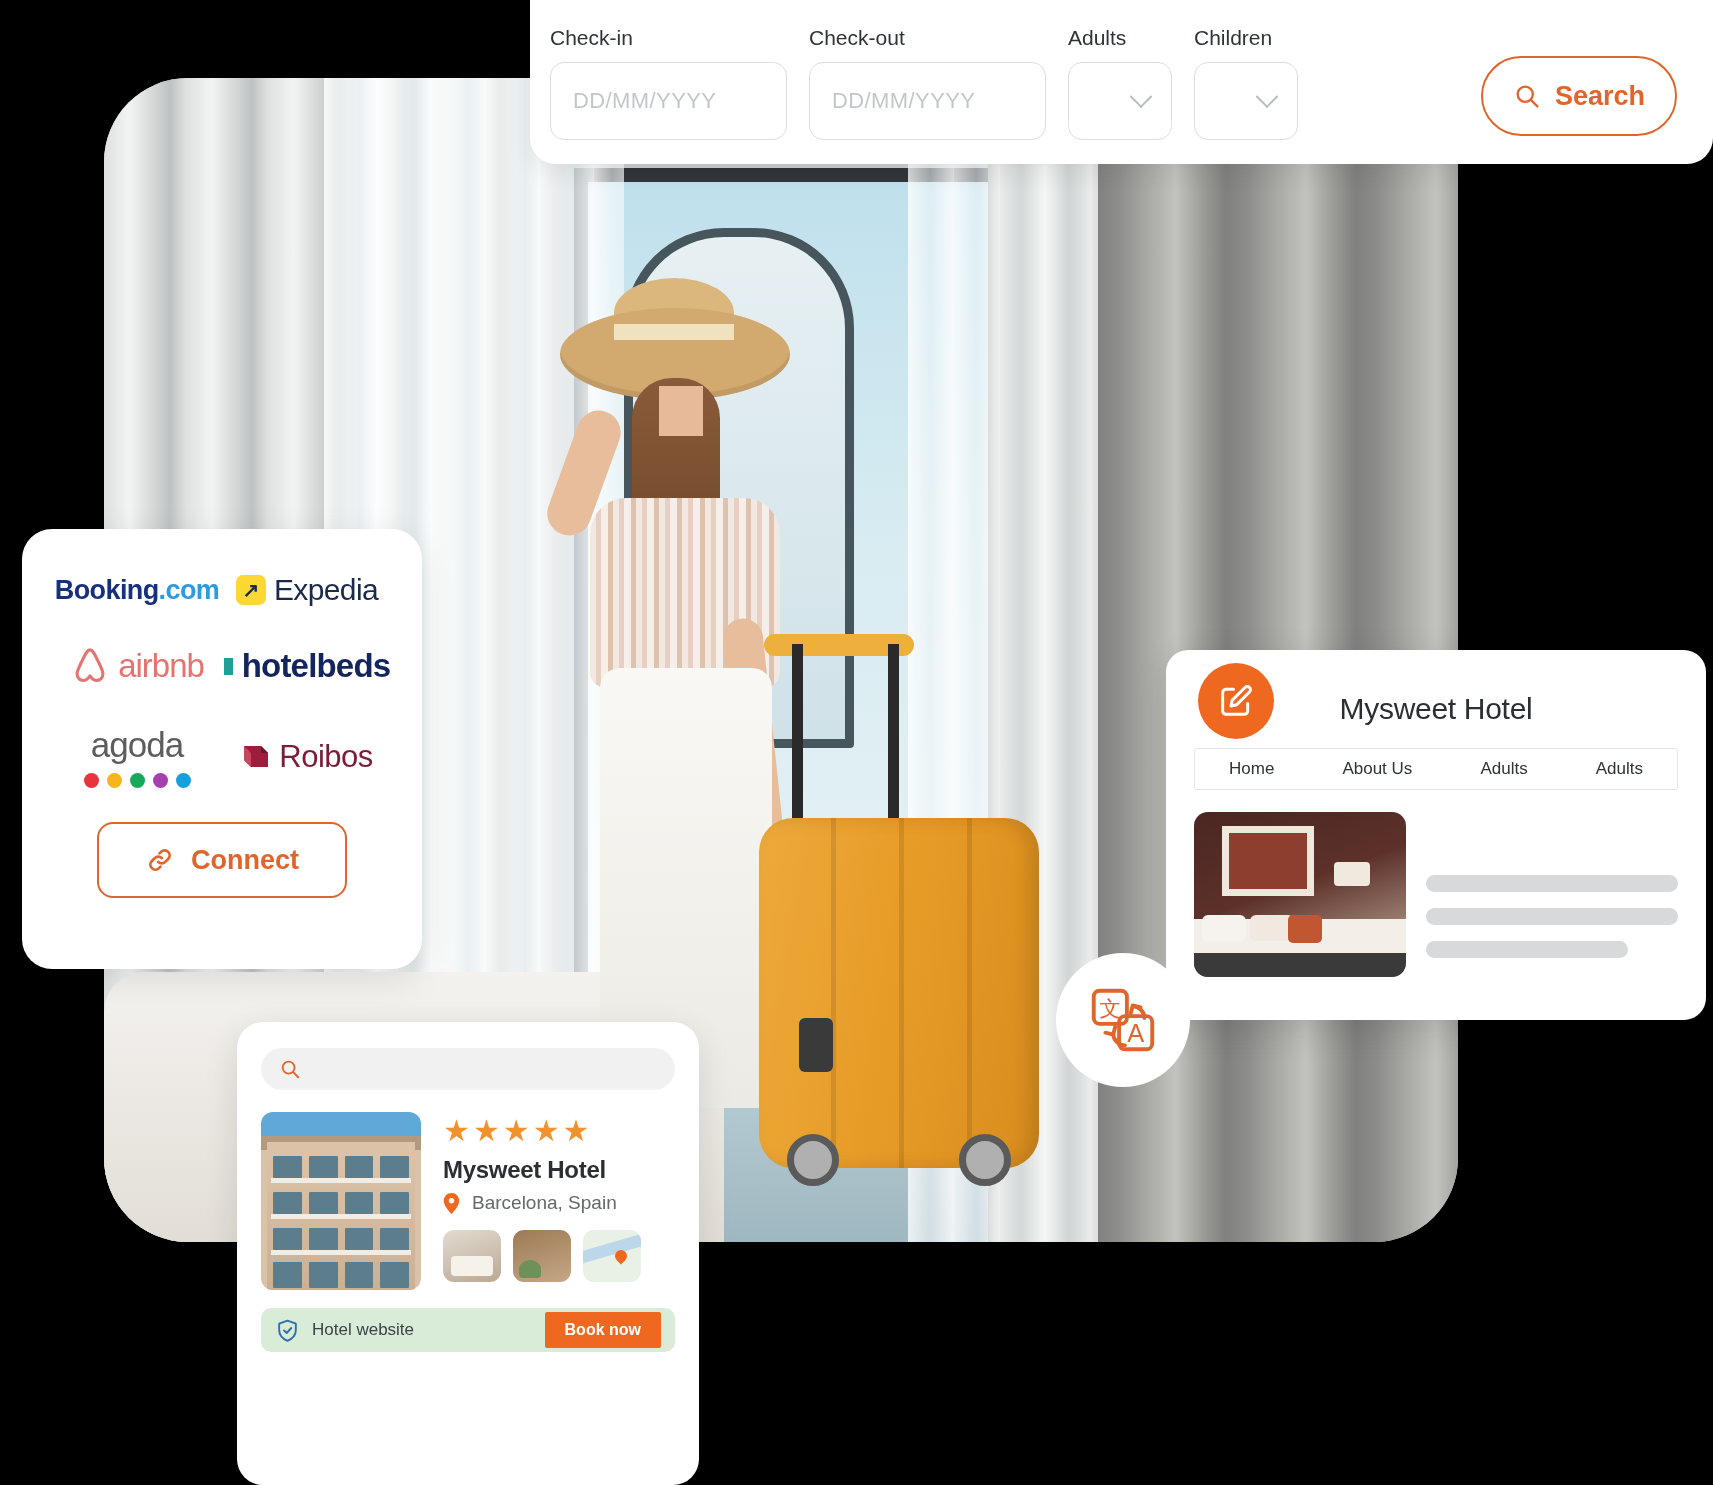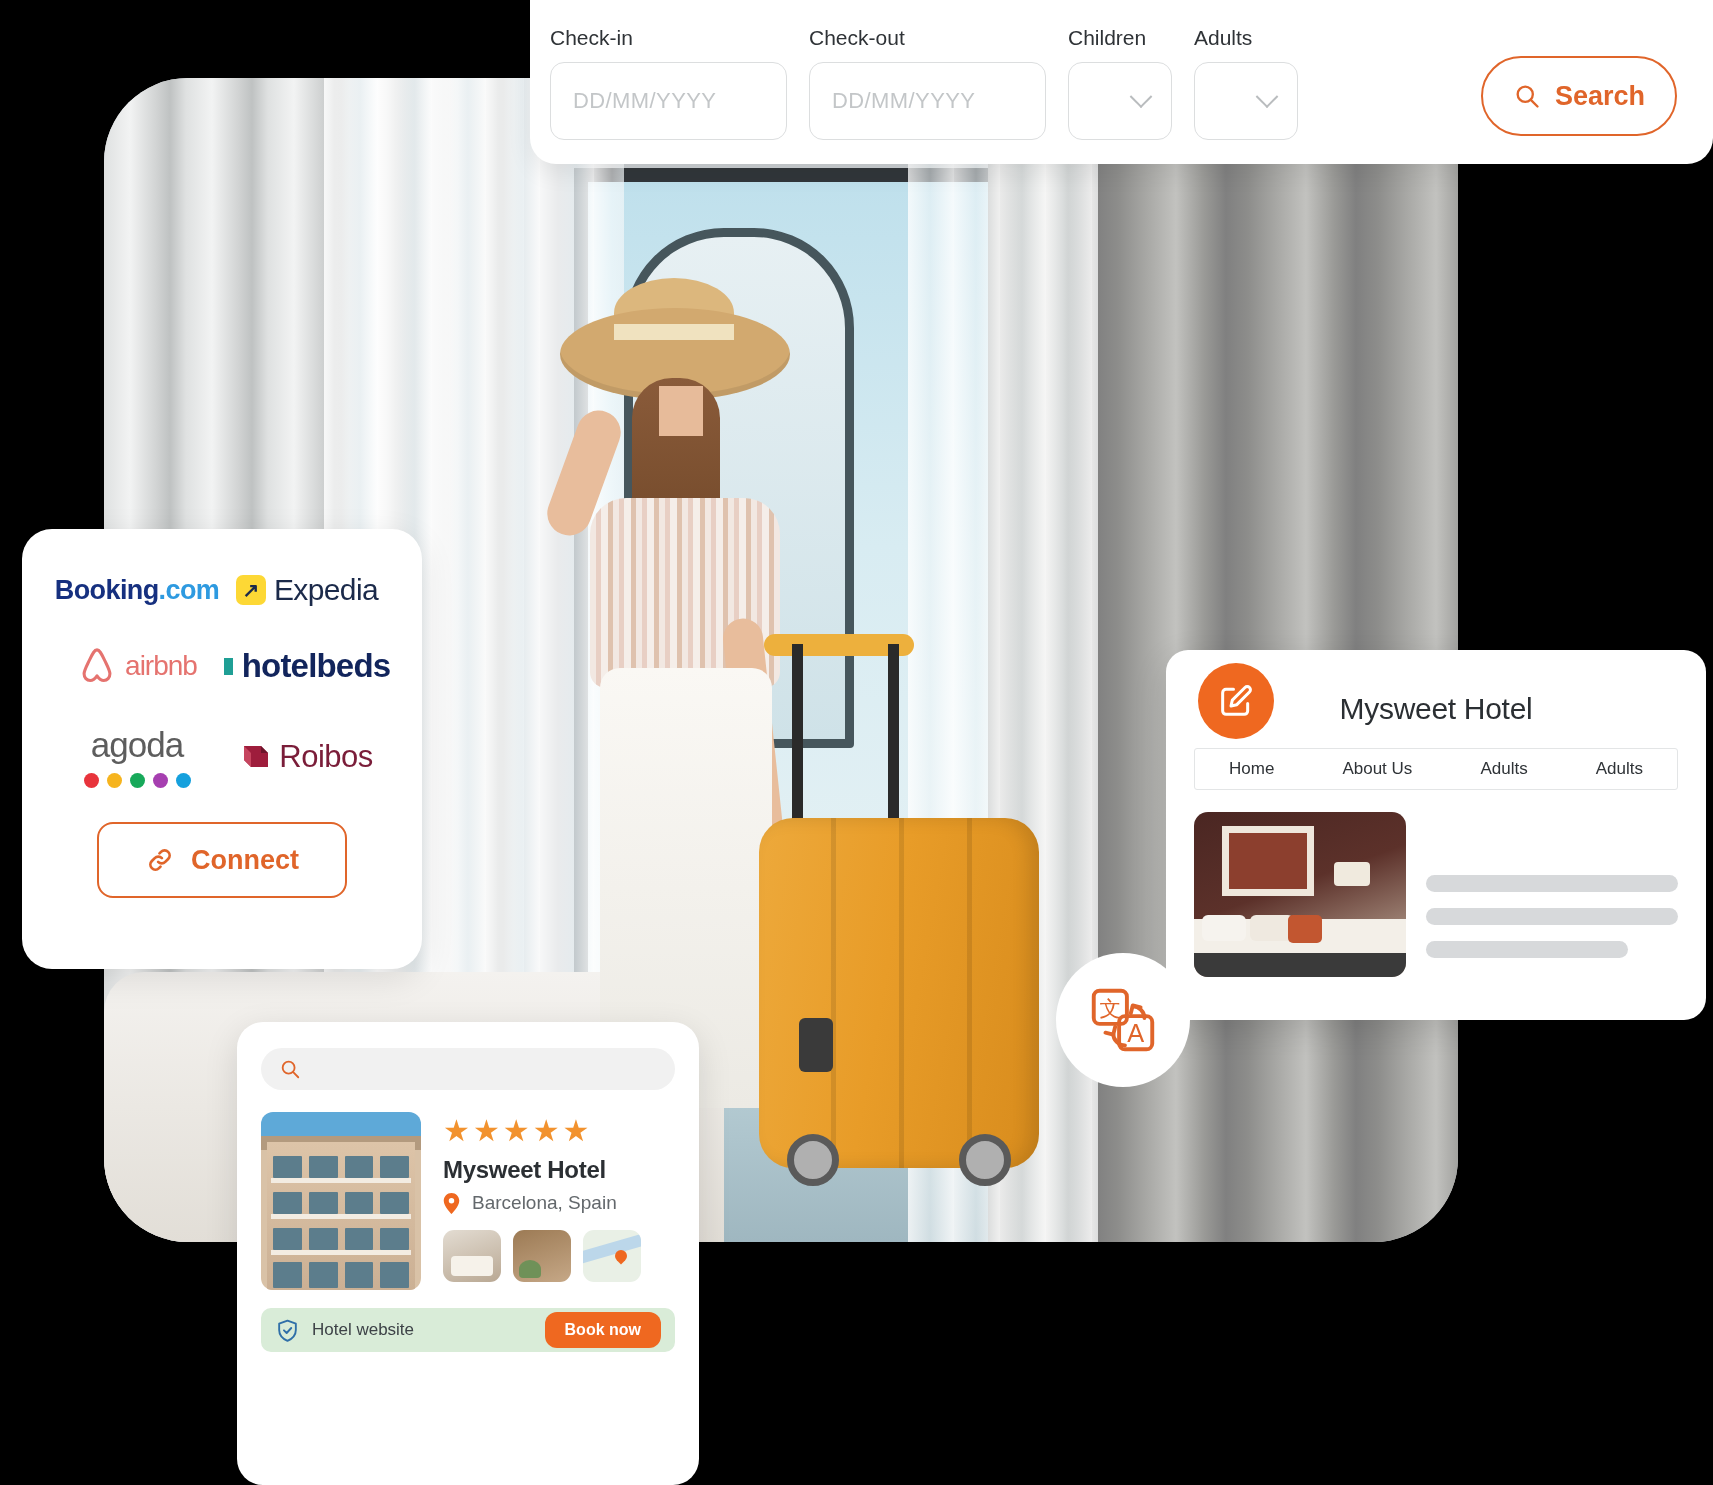--- a/index.html
+++ b/index.html
@@ -188,21 +188,21 @@
   }
   .logo-cell { display: flex; align-items: center; gap: 8px; }
   .bk { font-size: 27px; font-weight: 800; letter-spacing: -.6px; }
   .bk .b1 { color: #16307f; } .bk .b2 { color: #2e9ae0; }
   .exp-ic {
     width: 30px; height: 30px; border-radius: 7px; background: #fdd835;
     display:flex; align-items:center; justify-content:center; color:#1b2a4a;
     font-size: 20px; font-weight: 700;
   }
   .exp-tx { font-size: 30px; color: #1b2a4a; letter-spacing: -.6px; }
-  .abnb-tx { font-size: 28px; color: #e5736f; letter-spacing: -1px; font-weight: 500;}
+  .abnb-tx { font-size: 33px; color: #e5736f; letter-spacing: -1px; font-weight: 500;}
   .hb-tx { font-size: 33px; color: #12255c; font-weight: 800; letter-spacing: -.8px; }
   .hb-dot { width: 9px; height: 17px; background: #1f9f95; margin-right: 1px; }
   .ag-wrap { display:flex; flex-direction: column; align-items:center; gap:8px; }
   .ag-tx { font-size: 35px; color: #5d5d5d; letter-spacing: -1px; }
   .ag-dots { display: flex; gap: 8px; }
   .ag-dots i { width: 15px; height: 15px; border-radius: 50%; display:block; }
   .roi-tx { font-size: 31px; color: #7a1d39; letter-spacing: -.5px; }
   .roi-ic { width: 30px; height: 30px; }
   .connect {
     margin: 34px auto 0; width: 250px; height: 76px;
@@ -303,21 +303,21 @@
   .th3::before { content:''; position:absolute; left:-4px; top:12px; width:70px; height:12px; background:#bcd7ea; transform:rotate(-16deg); }
   .th3::after { content:''; position:absolute; left:32px; top:20px; width:12px; height:12px; border-radius:50% 50% 50% 0; background:#ef6820; transform:rotate(-45deg); }
   .bookbar {
     margin: 18px auto 0; width: 100%;
     background: #d9ecd8; border-radius: 10px;
     height: 44px; display: flex; align-items: center; padding: 0 14px; gap: 12px;
   }
   .bb-label { font-size: 17px; color: #3d4247; }
   .booknow {
     margin-left: auto; background: #ef6820; color: #fff;
-    font-size: 16px; font-weight: 700; border-radius: 12px;
+    font-size: 16px; font-weight: 700; border-radius: 2px;
     padding: 9px 20px; cursor: pointer; border: none;
   }
 </style>
 </head>
 <body>
 
 <div id="stage">
 
   <div class="hero">
     <div class="hero-photo">
@@ -368,28 +368,28 @@
     </div>
 
     <div class="col">
       <div class="fld-label">Check-out</div>
       <div class="fld-box w-date">
         <span class="fld-ph">DD/MM/YYYY</span>
       </div>
     </div>
 
     <div class="col">
-      <div class="fld-label">Children</div>
+      <div class="fld-label">Adults</div>
       <div class="fld-box w-sel">
         <span class="chev"></span>
       </div>
     </div>
 
     <div class="col">
-      <div class="fld-label">Adults</div>
+      <div class="fld-label">Children</div>
       <div class="fld-box w-sel">
         <span class="chev"></span>
       </div>
     </div>
 
     <div class="searchbtn">
       <svg width="28" height="28" viewBox="0 0 24 24" fill="none" stroke="#e0652a" stroke-width="2">
         <circle cx="10.5" cy="10.5" r="6.5"></circle>
           <line x1="15.5" y1="15.5" x2="21" y2="21" stroke-linecap="round"></line>
       </svg>

